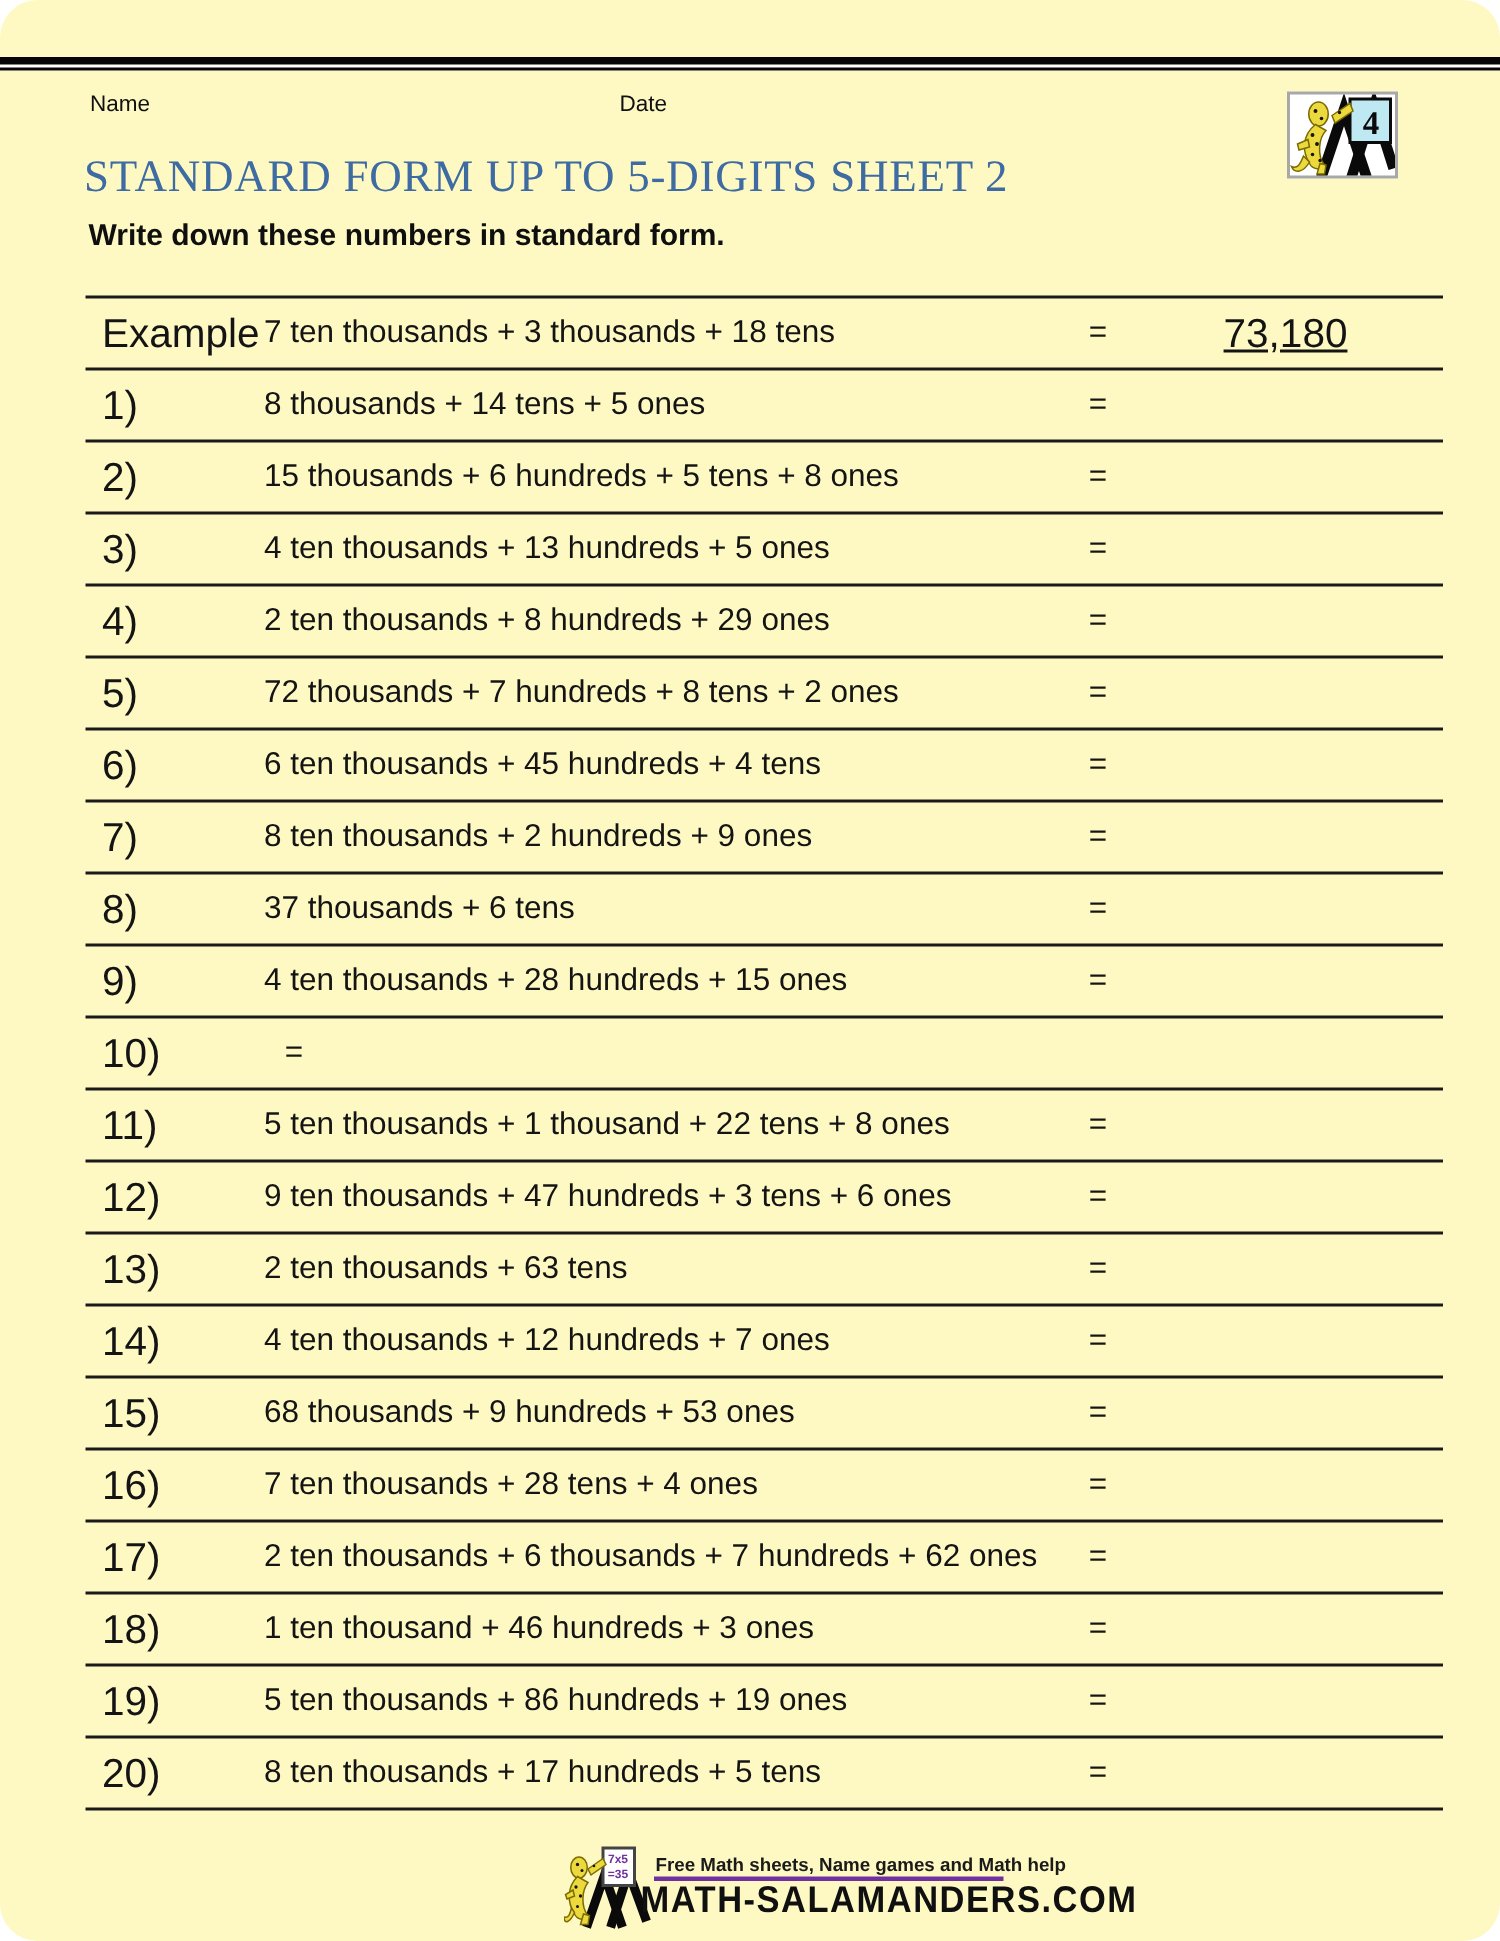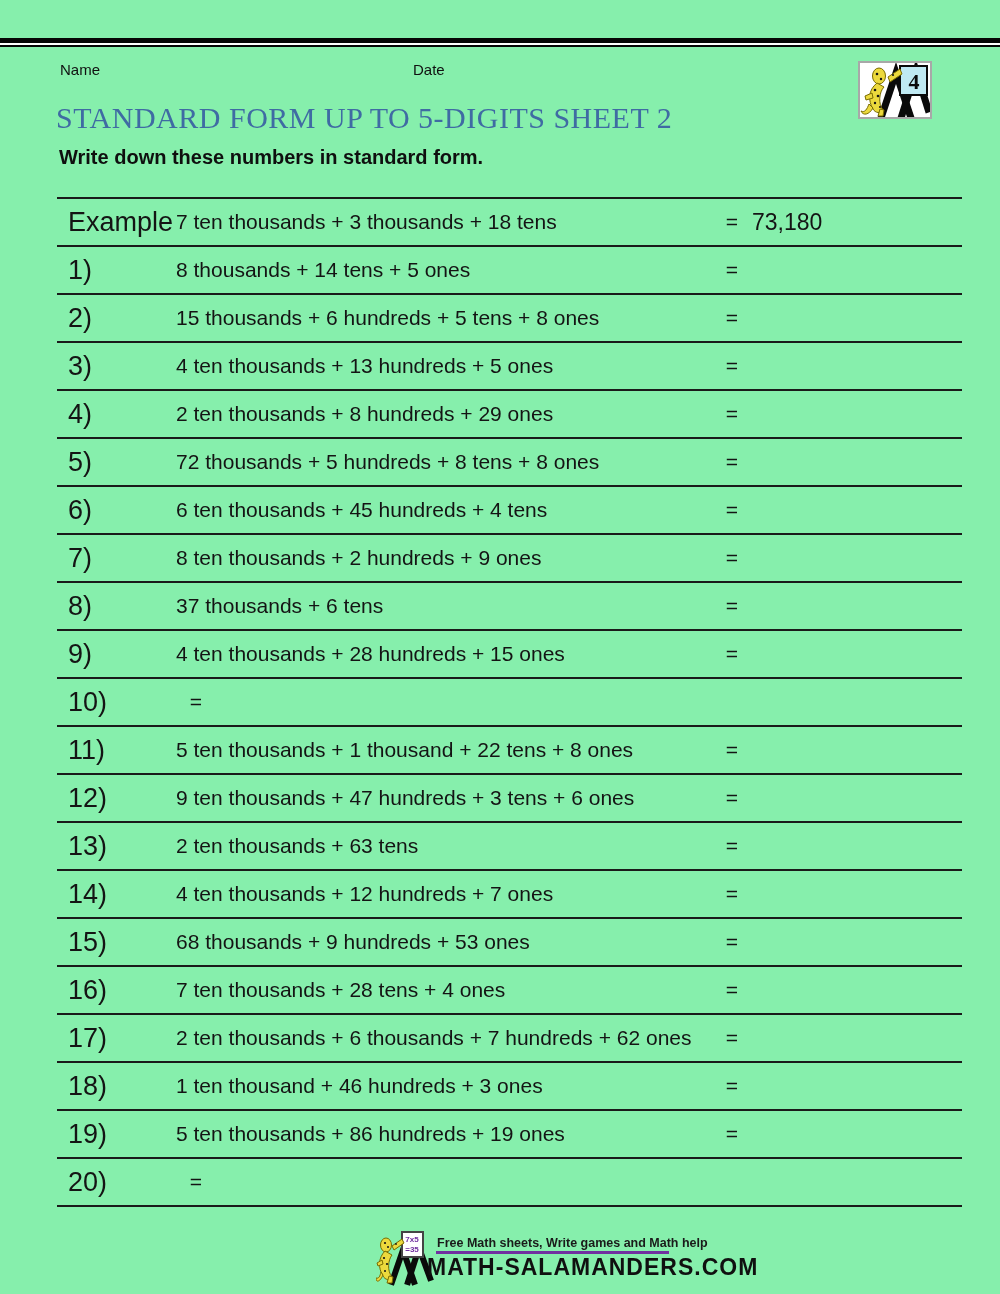--- a/index.html
+++ b/index.html
@@ -1,18 +1,18 @@
 <!DOCTYPE html>
 <html><head>
 <meta charset="utf-8">
 <style>
   html,body{margin:0;padding:0;background:#ffffff;}
   .sheet{
-    position:relative;width:1000px;height:1294px;background:#86efac;
-    font-family:"Liberation Sans",sans-serif;color:#141414;overflow:hidden;
+    position:relative;width:1000px;height:1294px;background:#fef9c3;
+    font-family:"Liberation Sans",sans-serif;color:#141414;overflow:hidden;border-radius:25px;
   }
   .topbar{
     position:absolute;top:38px;left:0;width:100%;height:2px;background:#ffffff;
     border-top:5px solid #060606;border-bottom:2px solid #060606;
   }
   .meta-label{position:absolute;font-size:15px;color:#101010;}
   .meta-name{left:60px;top:61px;}
   .meta-date{left:413px;top:61px;}
   .logo-box{
     position:absolute;left:858px;top:61px;width:74px;height:58px;
@@ -27,21 +27,21 @@
     position:absolute;left:59px;top:146px;margin:0;font-size:20px;color:#0f0f0f;font-weight:bold;
   }
   .qtable{
     position:absolute;left:57px;top:197px;width:905px;
     border-top:2px solid #1a1a1a;
   }
   .qrow{display:flex;align-items:center;height:46px;border-bottom:2px solid #1a1a1a;}
   .qlabel{flex:none;width:108px;padding-left:11px;font-size:27px;box-sizing:content-box;}
   .qexpr{flex:1;text-align:left;font-size:21px;white-space:nowrap;}
   .qeq{flex:none;width:40px;text-align:center;font-size:21px;}
-  .qans{flex:none;width:210px;font-size:23px;}
+  .qans{flex:none;width:210px;text-align:center;font-size:27px;text-decoration:underline;}
   .footer-logo{position:absolute;left:376px;top:1230px;width:58px;height:56px;text-align:right;}
   .f-tagline{
     position:absolute;left:437px;top:1236px;font-size:12.5px;font-weight:bold;
     color:#1a1a1a;white-space:nowrap;
   }
   .f-line{position:absolute;left:436px;top:1251px;width:233px;height:3px;}
   .f-site{
     position:absolute;left:427px;top:1252px;font-size:23px;font-weight:bold;
     letter-spacing:1px;color:#101010;transform:scaleY(1.08);transform-origin:top left;
     white-space:nowrap;
@@ -115,21 +115,21 @@
       <span class="qans"></span>
     </div>
       <div class="qrow">
       <span class="qlabel">4)</span>
       <span class="qexpr">2 ten thousands + 8 hundreds + 29 ones</span>
       <span class="qeq">=</span>
       <span class="qans"></span>
     </div>
       <div class="qrow">
       <span class="qlabel">5)</span>
-      <span class="qexpr">72 thousands + 5 hundreds + 8 tens + 8 ones</span>
+      <span class="qexpr">72 thousands + 7 hundreds + 8 tens + 2 ones</span>
       <span class="qeq">=</span>
       <span class="qans"></span>
     </div>
       <div class="qrow">
       <span class="qlabel">6)</span>
       <span class="qexpr">6 ten thousands + 45 hundreds + 4 tens</span>
       <span class="qeq">=</span>
       <span class="qans"></span>
     </div>
       <div class="qrow">
@@ -204,20 +204,21 @@
       <span class="qans"></span>
     </div>
       <div class="qrow">
       <span class="qlabel">19)</span>
       <span class="qexpr">5 ten thousands + 86 hundreds + 19 ones</span>
       <span class="qeq">=</span>
       <span class="qans"></span>
     </div>
       <div class="qrow">
       <span class="qlabel">20)</span>
+      <span class="qexpr">8 ten thousands + 17 hundreds + 5 tens</span>
       <span class="qeq">=</span>
       <span class="qans"></span>
     </div>
     </div>
 
   <div class="footer-logo">
     <svg width="58" height="56" viewBox="0 0 58 56">
       <path d="M16 52 L27 20 L38 52" stroke="#0a0a0a" stroke-width="6" fill="none" stroke-linecap="square"></path>
       <path d="M32 52 L43 18 L54 48" stroke="#0a0a0a" stroke-width="6" fill="none" stroke-linecap="square"></path>
       <rect x="26" y="2" width="21" height="25" fill="#ffffff" stroke="#444444" stroke-width="2"></rect>
@@ -234,17 +235,17 @@
       <g fill="#151515">
         <circle cx="9" cy="13" r="1.1"></circle>
           <circle cx="12" cy="17" r="1"></circle>
         <circle cx="8" cy="28" r="1.1"></circle>
           <circle cx="11" cy="34" r="1.1"></circle>
         <circle cx="9" cy="41" r="1"></circle>
           <circle cx="20" cy="14" r="0.9"></circle>
       </g>
     </svg>
   </div>
-  <span class="f-tagline">Free Math sheets, Write games and Math help</span>
+  <span class="f-tagline">Free Math sheets, Name games and Math help</span>
   <div class="f-line" style="background: rgb(112, 48, 160);"></div>
   <span class="f-site">MATH-SALAMANDERS.COM</span>
 
 </div>
 
 </body></html>

